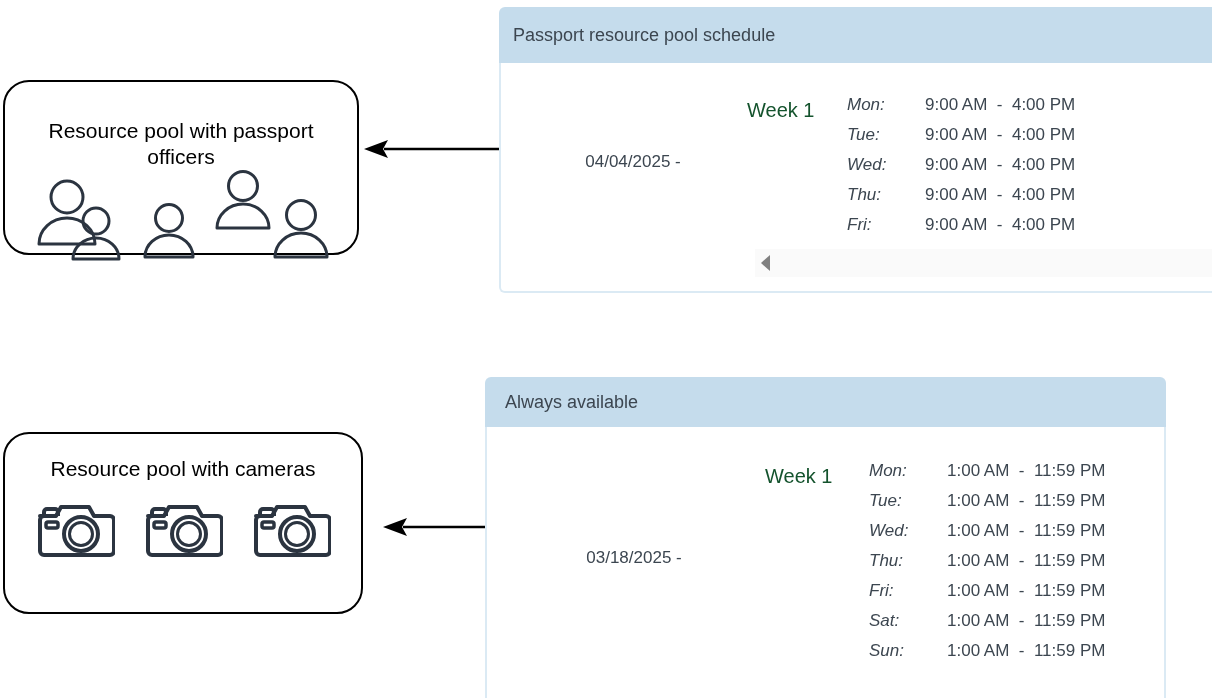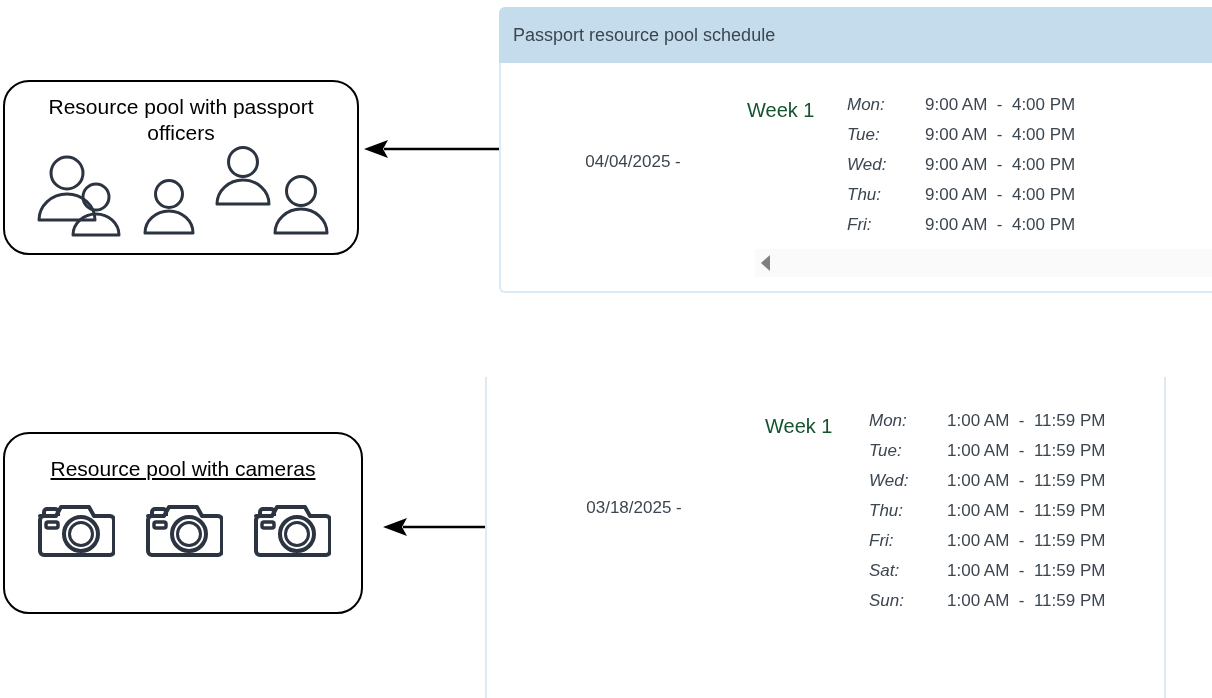--- a/index.html
+++ b/index.html
@@ -33,28 +33,28 @@
   }
 
   #officers-callout {
     left: 3px;
     top: 80px;
     width: 356px;
     height: 175px;
   }
   #officers-callout .callout-title {
     padding: 12px 14px 0 14px;
+    margin-top: 24px;
   }
 
   #cameras-callout {
     left: 3px;
     top: 432px;
     width: 360px;
     height: 182px;
-    text-decoration: underline;
   }
   #cameras-callout .callout-title {
     padding: 22px 14px 0 14px;
   }
 
   
   .people-row {
     position: relative;
     height: 90px;
     margin-top: 2px;
@@ -317,20 +317,21 @@
         </div>
       </div>
     </div>
     <div class="scroll-strip">
       <span class="scroll-arrow-left"></span>
     </div>
   </div>
 </div>
 
 <div class="card" id="card-always">
+  <div class="card-header">Always available</div>
   <div class="card-body">
     <div class="sched-grid">
       <div class="date-cell">03/18/2025 -</div>
       <div class="week-cell">Week 1</div>
       <div class="days-cell">
         <div class="day-row">
           <span class="day-label">Mon:</span>
           <span class="day-time">1:00 AM  -  11:59 PM</span>
         </div>
         <div class="day-row">

